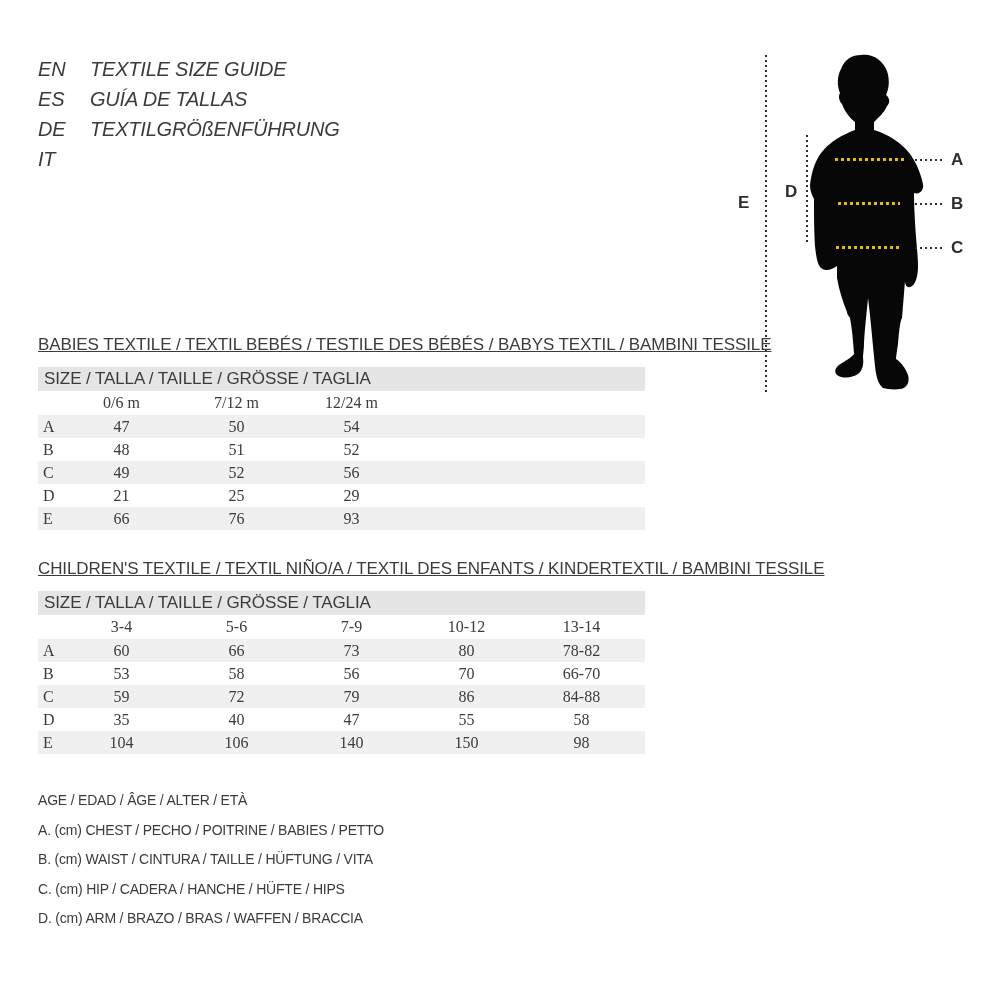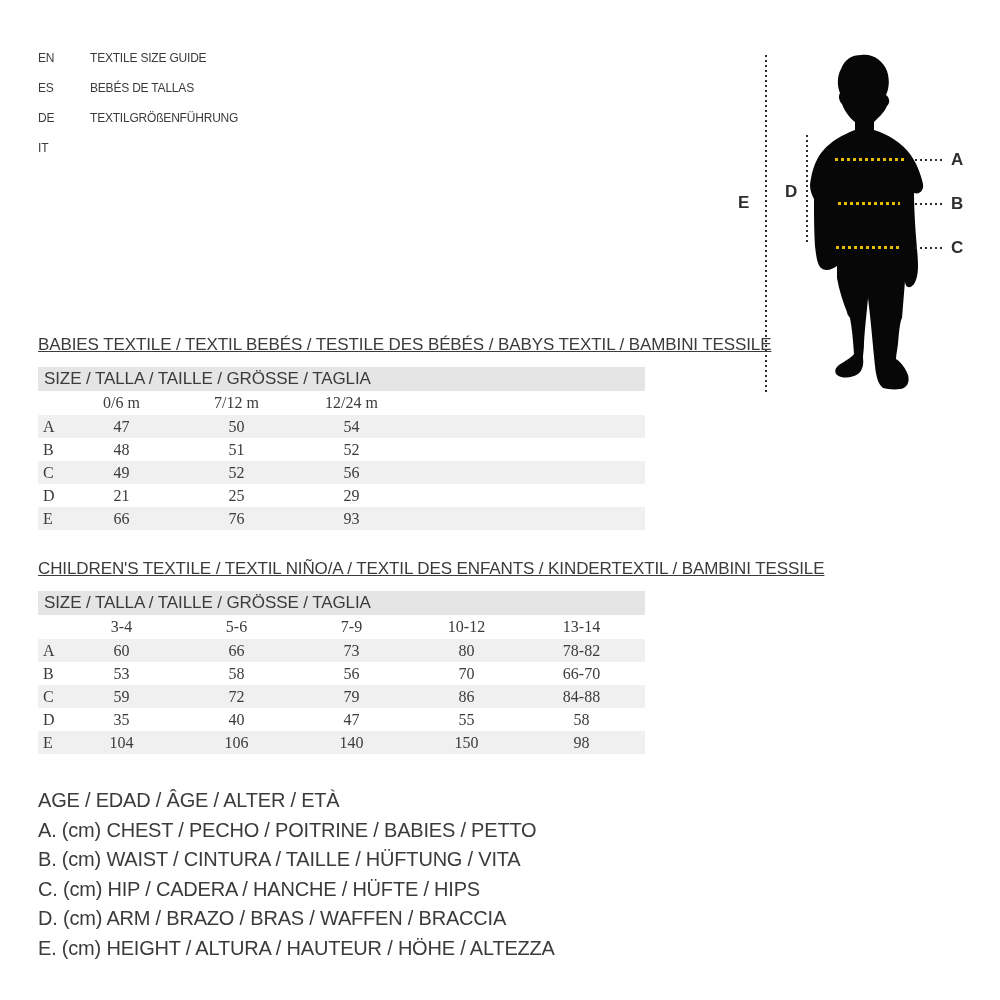--- a/index.html
+++ b/index.html
@@ -1,21 +1,21 @@
 <!DOCTYPE html>
 <html><head>
 <meta charset="utf-8">
 <style>
   html,body{margin:0;padding:0;background:#ffffff;}
   #page{position:relative;width:1000px;height:1000px;background:#ffffff;overflow:hidden;
         font-family:"Liberation Sans",sans-serif;color:#3b3b3b;}
 
   
   #lang-block{position:absolute;left:38px;top:51px;}
-  .lang-row{display:flex;height:30px;align-items:flex-start;font-size:12px;letter-spacing:-0.2px;}
+  .lang-row{display:flex;height:30px;align-items:flex-end;font-size:20px;letter-spacing:-0.2px;font-style:italic;}
   .lang-code{width:52px;flex:0 0 52px;}
 
   
   .section-heading{position:absolute;left:38px;font-size:17px;letter-spacing:-0.1px;white-space:nowrap;text-decoration:underline;}
   #babies-heading{top:335px;}
   #children-heading{top:559px;}
 
   
   .table-wrap{position:absolute;left:38px;width:607px;}
   #babies-table{top:367px;}
@@ -23,21 +23,21 @@
   .size-bar{box-sizing:border-box;width:607px;height:24px;background:#e5e5e5;
             font-size:17px;line-height:24px;padding-left:6px;letter-spacing:-0.1px;}
   table.size-table{border-collapse:collapse;table-layout:fixed;width:607px;font-size:16px;font-family:Liberation Serif, serif;}
   table.size-table td{height:23px;padding:0;text-align:center;overflow:hidden;}
   table.size-table tr.cols td{height:24px;}
   table.size-table td.rowlabel{text-align:left;padding-left:5px;}
   table.size-table tr.stripe{background:#f0f0f0;}
 
   
   #legend{position:absolute;left:38px;top:786px;}
-  .legend-line{height:29.6px;line-height:29.6px;font-size:20px;letter-spacing:-0.2px;white-space:nowrap;}
+  .legend-line{height:29.6px;line-height:29.6px;font-size:14px;letter-spacing:-0.2px;white-space:nowrap;}
 
   
   #figure-svg{position:absolute;left:810px;top:52px;width:116px;height:342px;}
   .vdots{position:absolute;width:2px;
          background-image:repeating-linear-gradient(to bottom,#2d2d2d 0px,#2d2d2d 2px,transparent 2px,transparent 5px);}
   #line-e{left:765px;top:55px;height:338px;}
   #line-d{left:806px;top:135px;height:108px;}
   .hdash-yellow{position:absolute;height:3px;z-index:3;
          background-image:repeating-linear-gradient(to right,#e6bd00 0px,#e6bd00 3px,transparent 3px,transparent 6px);}
   .hdash-dark{position:absolute;height:2px;
@@ -60,21 +60,21 @@
 
 <div id="page">
 
   <div id="lang-block">
     <div class="lang-row">
       <span class="lang-code">EN</span>
       <span class="lang-label">TEXTILE SIZE GUIDE</span>
     </div>
     <div class="lang-row">
       <span class="lang-code">ES</span>
-      <span class="lang-label">BEBÉS DE TALLAS</span>
+      <span class="lang-label">GUÍA DE TALLAS</span>
     </div>
     <div class="lang-row">
       <span class="lang-code">DE</span>
       <span class="lang-label">TEXTILGRÖßENFÜHRUNG</span>
     </div>
     <div class="lang-row">
       <span class="lang-code">IT</span>
     </div>
   </div>
 
@@ -243,16 +243,15 @@
     </tbody>
       </table>
   </div>
 
   <div id="legend">
     <div class="legend-line">AGE / EDAD / ÂGE / ALTER / ETÀ</div>
     <div class="legend-line">A. (cm) CHEST / PECHO / POITRINE / BABIES / PETTO</div>
     <div class="legend-line">B. (cm) WAIST / CINTURA / TAILLE / HÜFTUNG / VITA</div>
     <div class="legend-line">C. (cm) HIP / CADERA / HANCHE / HÜFTE / HIPS</div>
     <div class="legend-line">D. (cm) ARM / BRAZO / BRAS / WAFFEN / BRACCIA</div>
-    <div class="legend-line">E. (cm) HEIGHT / ALTURA / HAUTEUR / HÖHE / ALTEZZA</div>
   </div>
 
 </div>
 
 </body></html>

